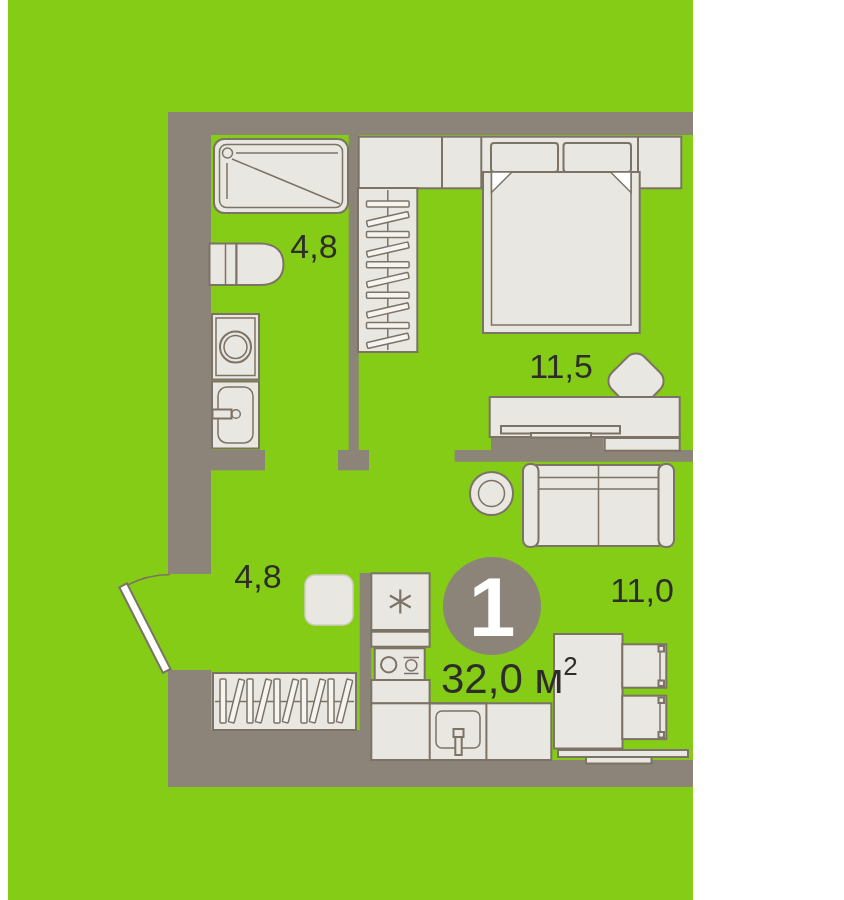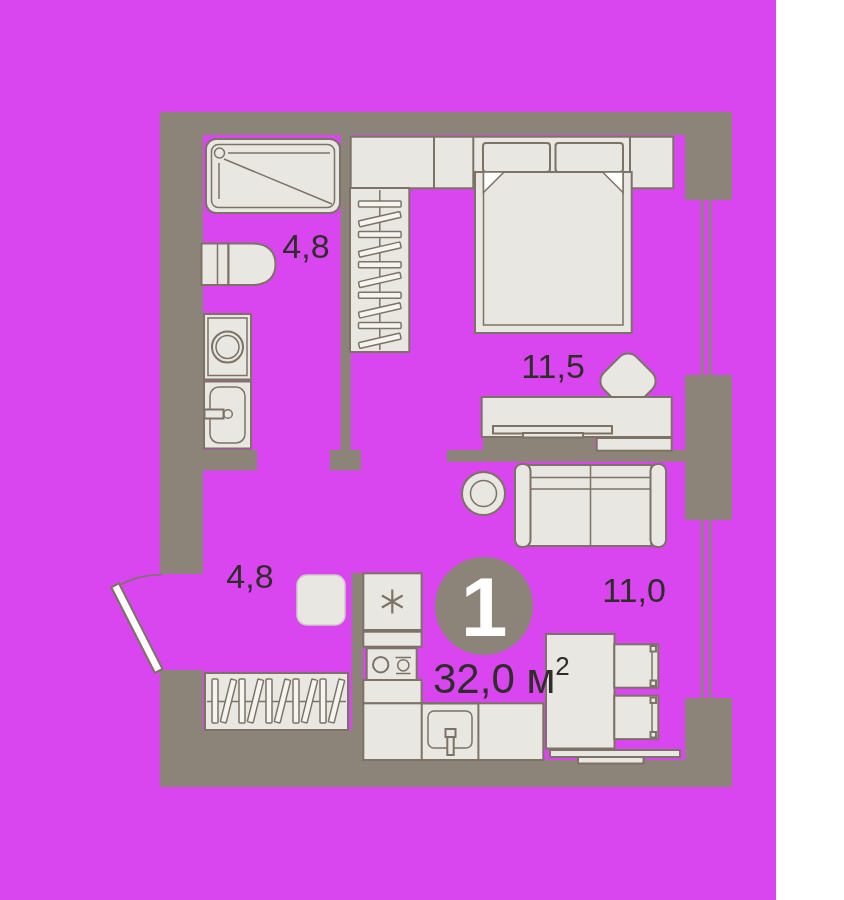--- a/index.html
+++ b/index.html
@@ -1,21 +1,21 @@
 <!DOCTYPE html>
 <html style="--wall: #8c8478; --furn-fill: #e9e7e2; --furn-stroke: #7c7366; --slat-fill: #f5f4f1; --ink: #2f2d2a; --badge: #8c8478; --badge-text: #ffffff;"><head>
 <meta charset="utf-8">
 <style>
   :root{
     --wall:#8c8478; --furn-fill:#e9e7e2; --furn-stroke:#7c7366;
     --slat-fill:#f5f4f1; --ink:#2f2d2a; --badge:#8c8478; --badge-text:#ffffff;
   }
   html,body{margin:0;padding:0;background:#fff;}
-  .canvas{position:relative;width:776px;height:900px;background:#d946ef;
-          font-family:"Liberation Sans",sans-serif;overflow:hidden;}
+  .canvas{position:relative;width:685px;height:900px;background:#84cc16;
+          font-family:"Liberation Sans",sans-serif;overflow:hidden;margin-left:8px;}
   svg{display:block}
   .wall{fill:var(--wall);}
   .furn{fill:var(--furn-fill);stroke:var(--furn-stroke);stroke-width:2;}
   .nofill{fill:none;stroke:var(--furn-stroke);stroke-width:2;}
   .sline{stroke:var(--furn-stroke);stroke-width:2;fill:none;}
   .thin{stroke-width:1.5;}
   .slat{fill:var(--slat-fill);stroke:var(--furn-stroke);stroke-width:1.5;}
   .glass{fill:var(--wall);}
   .lbl{fill:var(--ink);font-size:34px;font-weight:500;letter-spacing:0;}
   .lbl-big{font-size:42px;}

